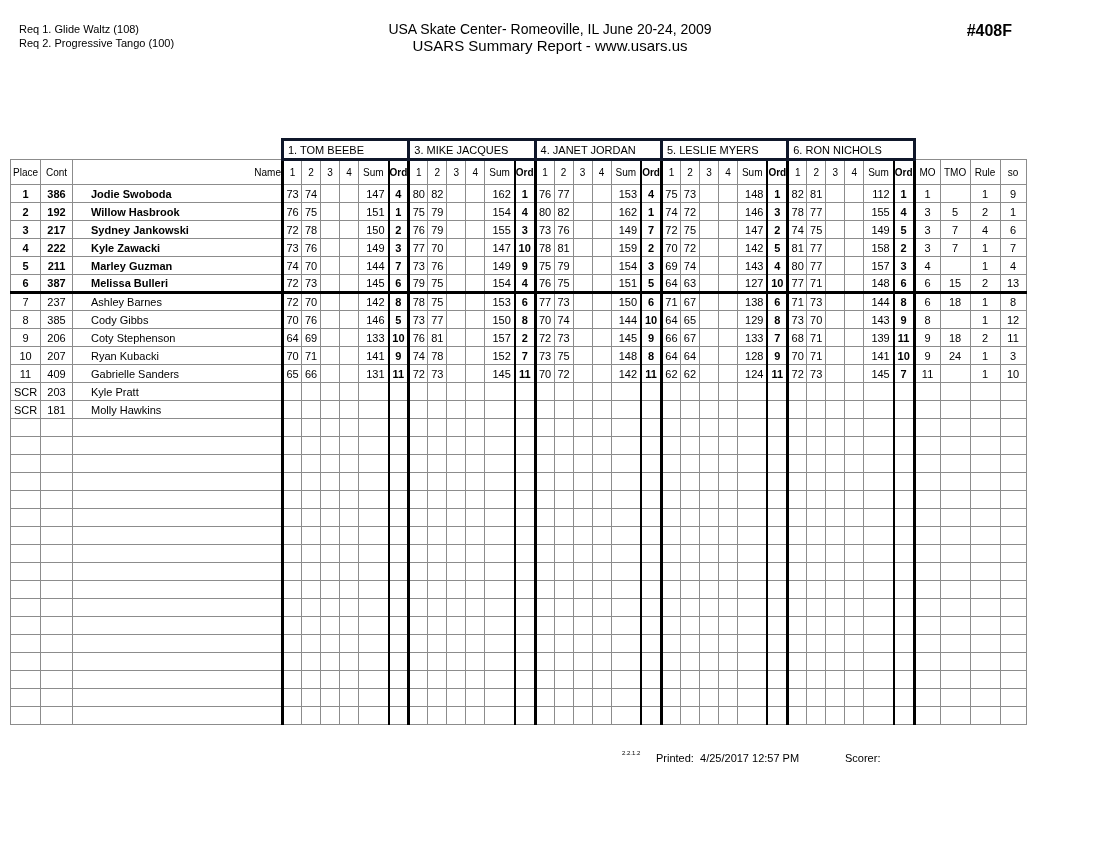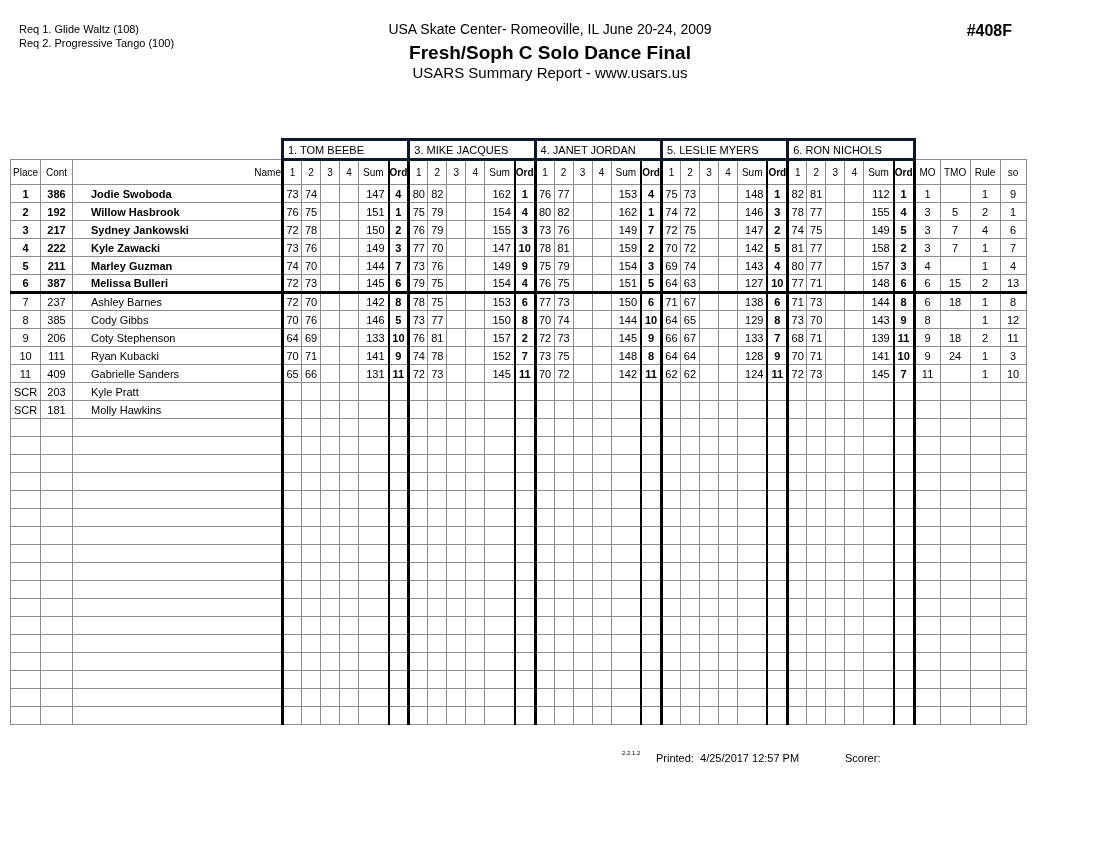--- a/index.html
+++ b/index.html
@@ -39,21 +39,20 @@
 </head>
 <body>
 
 <div class="req-block">
   <div>Req 1.  Glide Waltz (108)</div>
   <div>Req 2.  Progressive Tango (100)</div>
 </div>
 
 <div class="titles">
   <div class="subtitle">USA Skate Center- Romeoville, IL  June 20-24, 2009</div>
-  <div class="event">Fresh/Soph C Solo Dance Final</div>
   <div class="report">USARS Summary Report - www.usars.us</div>
 </div>
 
 <div class="number">#408F</div>
 
 <table id="results-table">
     <colgroup>
       <col style="width: 30px;">
       <col style="width: 32px;">
       <col style="width: 210px;">
@@ -489,21 +488,21 @@
         <td class="score"></td>
         <td class="sum">139</td>
         <td class="ord">11</td>
         <td class="tail">9</td>
         <td class="tail">18</td>
         <td class="tail">2</td>
         <td class="tail">11</td>
       </tr>
       <tr>
         <td class="place">10</td>
-        <td class="cont">111</td>
+        <td class="cont">207</td>
         <td class="name">Ryan Kubacki</td>
         <td class="score gstart">70</td>
         <td class="score">71</td>
         <td class="score"></td>
         <td class="score"></td>
         <td class="sum">141</td>
         <td class="ord">9</td>
         <td class="score gstart">74</td>
         <td class="score">78</td>
         <td class="score"></td>

